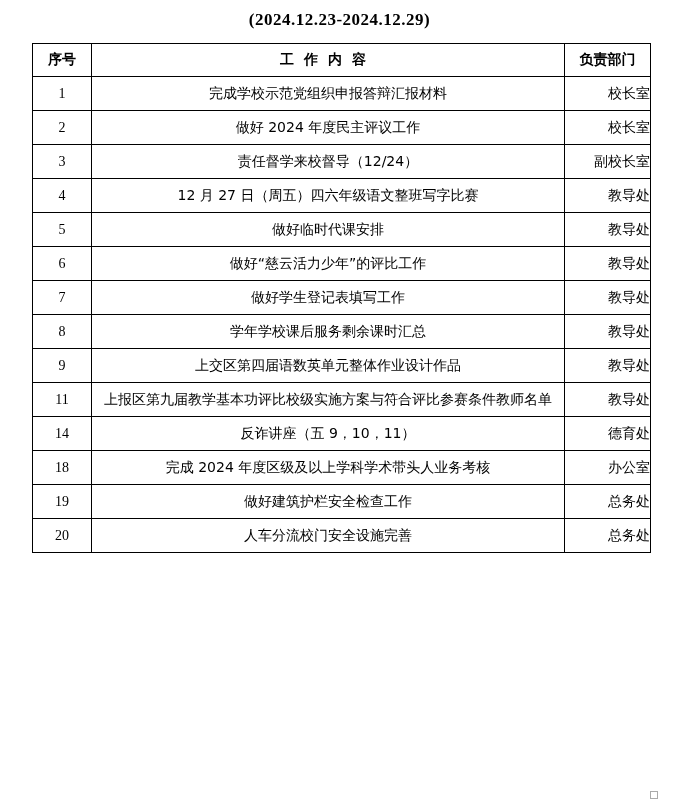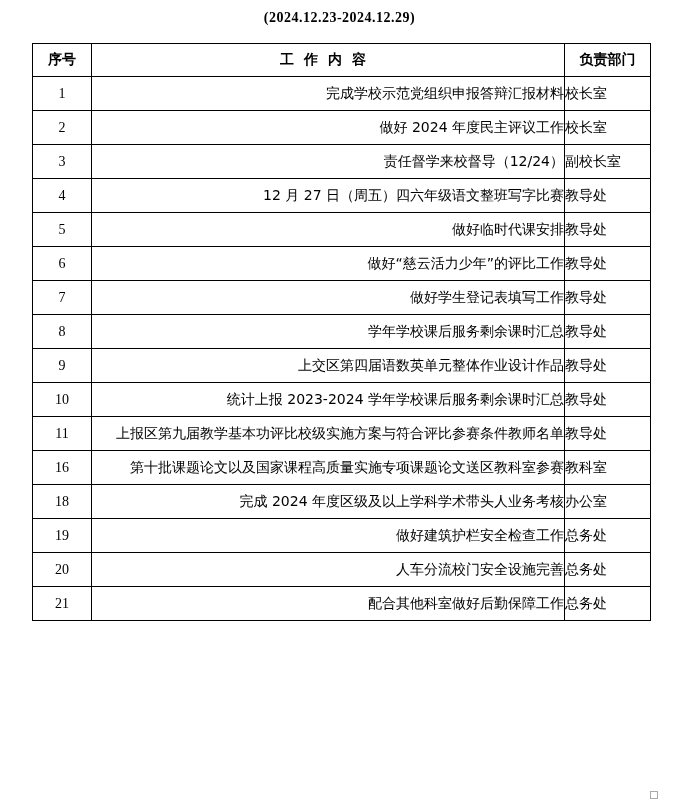--- a/index.html
+++ b/index.html
@@ -1,32 +1,32 @@
 <!DOCTYPE html>
 <html><head>
 <meta charset="utf-8">
 <style>
   html, body { margin: 0; padding: 0; background: #ffffff; }
   body { width: 679px; height: 807px; position: relative; overflow: hidden;
          font-family: "DejaVu Serif", "Liberation Serif", serif; color: #000; }
   .title { position: absolute; left: 0; top: 10px; width: 679px; text-align: center;
-           font-size: 14px; font-weight: bold; font-family: "Liberation Serif", "DejaVu Serif", serif; letter-spacing: 0.5px; }
+           font-size: 17px; font-weight: bold; font-family: "Liberation Serif", "DejaVu Serif", serif; letter-spacing: 0.5px; }
   table.sched { position: absolute; left: 32px; top: 43px; border-collapse: collapse;
                 width: 618px; table-layout: fixed; }
   table.sched td, table.sched th { border: 1px solid #000; padding: 0; font-size: 14px; }
   col.c-no { width: 59px; }
   col.c-task { width: 473px; }
   col.c-dept { width: 86px; }
   thead th { height: 32px; font-weight: bold; font-size: 15px;
              font-family: Liberation Serif, serif; }
   thead th.task-h { letter-spacing: 10px; }
   tbody td { height: 33px; }
   td.no { text-align: center; font-family: "Liberation Serif", "DejaVu Serif", serif; font-size: 14px; }
-  td.task { text-align: right; padding-left: 6px; font-family: "DejaVu Sans", "Liberation Sans", sans-serif; font-size: 13px; white-space: nowrap; overflow: hidden; margin-top: 28px; }
-  td.dept { text-align: left; font-family: "DejaVu Sans", "Liberation Sans", sans-serif; font-size: 15px; margin-top: 36px; }
+  td.task { text-align: center; padding-left: 6px; font-family: "DejaVu Sans", "Liberation Sans", sans-serif; font-size: 13px; white-space: nowrap; overflow: hidden; margin-top: 28px; }
+  td.dept { text-align: right; font-family: "DejaVu Sans", "Liberation Sans", sans-serif; font-size: 15px; margin-top: 36px; }
   .marker { position: absolute; left: 650px; top: 791px; width: 6px; height: 6px; border: 1px solid #aaa; background: #fff; }
 </style>
 </head>
 <body>
 
 <div class="title">(2024.12.23-2024.12.29)</div>
 
 <table class="sched">
   <colgroup>
       <col class="c-no">
@@ -80,50 +80,40 @@
         <td class="no">8</td>
         <td class="task">学年学校课后服务剩余课时汇总</td>
         <td class="dept">教导处</td>
       </tr>
       <tr>
         <td class="no">9</td>
         <td class="task">上交区第四届语数英单元整体作业设计作品</td>
         <td class="dept">教导处</td>
       </tr>
       <tr>
-        <td class="no">10</td>
-        <td class="task">统计上报 2023-2024 学年学校课后服务剩余课时汇总</td>
-        <td class="dept">教导处</td>
-      </tr>
-      <tr>
         <td class="no">11</td>
         <td class="task">上报区第九届教学基本功评比校级实施方案与符合评比参赛条件教师名单</td>
         <td class="dept">教导处</td>
       </tr>
       <tr>
-        <td class="no">16</td>
-        <td class="task">第十批课题论文以及国家课程高质量实施专项课题论文送区教科室参赛</td>
-        <td class="dept">教科室</td>
+        <td class="no">14</td>
+        <td class="task">反诈讲座（五 9，10，11）</td>
+        <td class="dept">德育处</td>
       </tr>
       <tr>
         <td class="no">18</td>
         <td class="task">完成 2024 年度区级及以上学科学术带头人业务考核</td>
         <td class="dept">办公室</td>
       </tr>
       <tr>
         <td class="no">19</td>
         <td class="task">做好建筑护栏安全检查工作</td>
         <td class="dept">总务处</td>
       </tr>
       <tr>
         <td class="no">20</td>
         <td class="task">人车分流校门安全设施完善</td>
         <td class="dept">总务处</td>
       </tr>
-      <tr>
-        <td class="no">21</td>
-        <td class="task">配合其他科室做好后勤保障工作</td>
-        <td class="dept">总务处</td>
-      </tr>
     </tbody>
 </table>
 
 <div class="marker"></div>
 
 </body></html>

